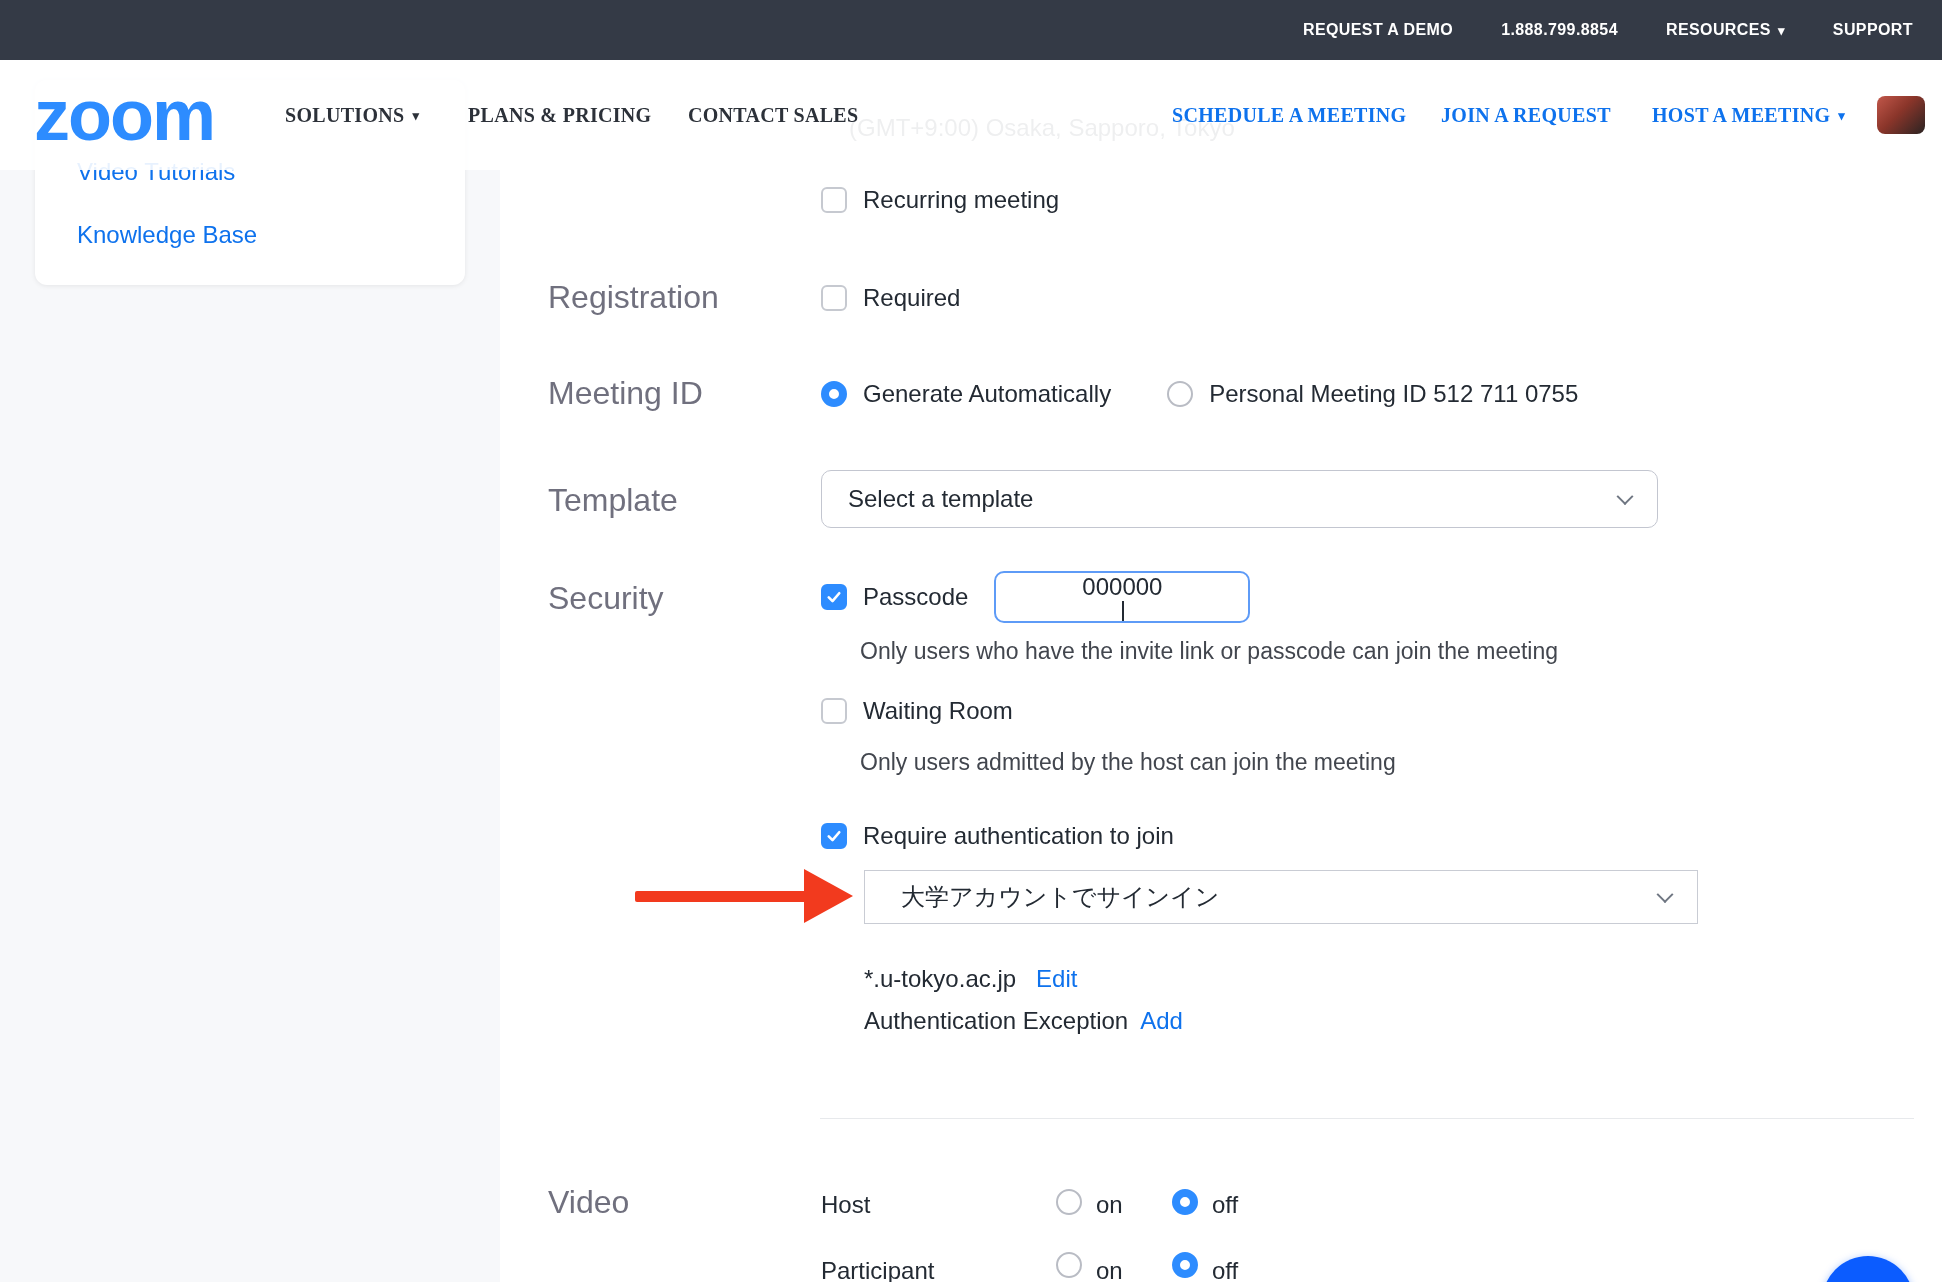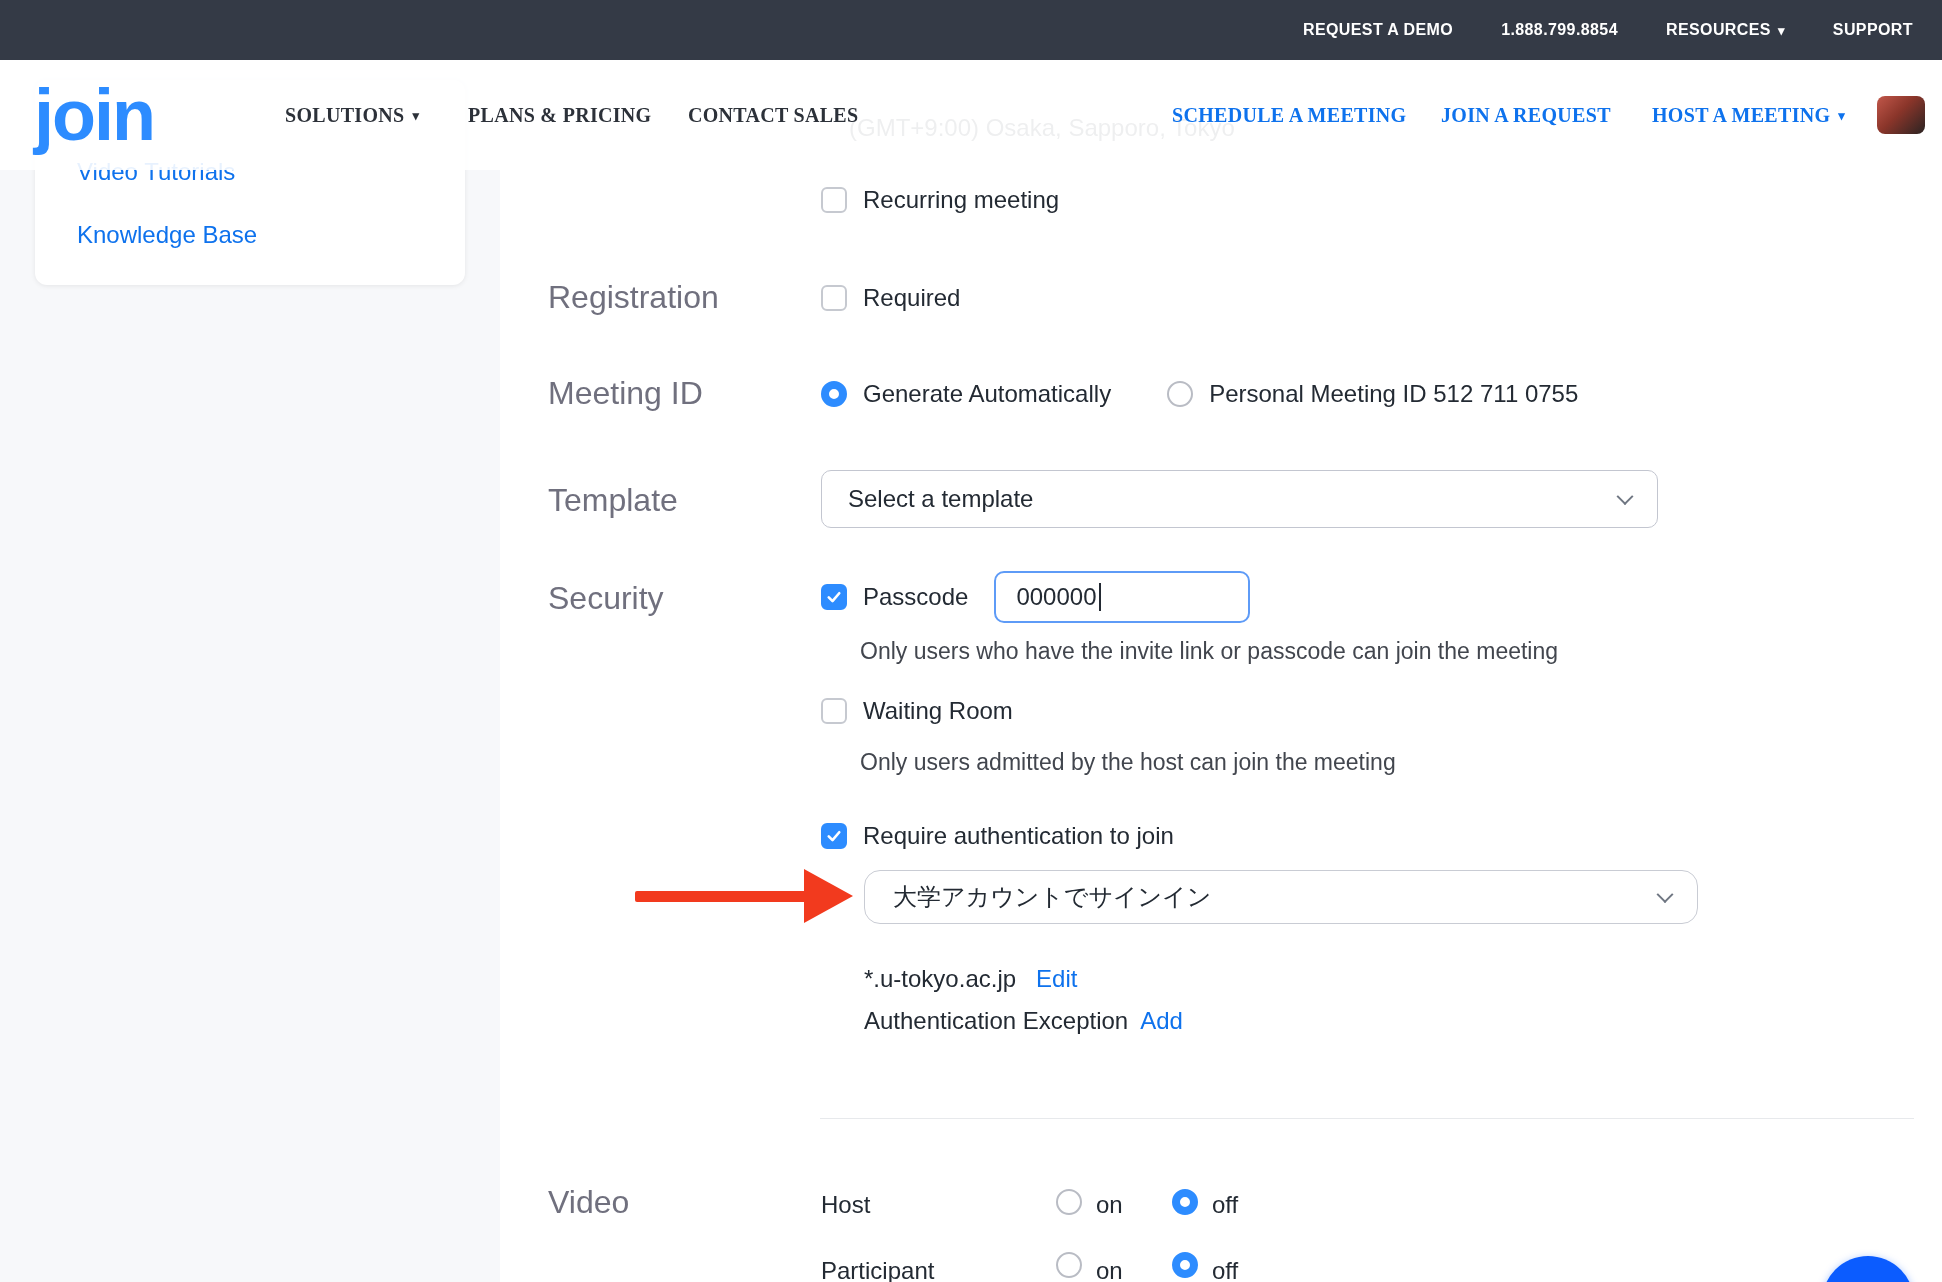--- a/index.html
+++ b/index.html
@@ -61,26 +61,26 @@
   .radio.abs { position: absolute; }
 
   .select {
     position: absolute; background: #fff; display: flex; align-items: center;
     font-size: 24px; color: #232a33; cursor: pointer;
   }
   .select .chev { position: absolute; right: 26px; top: 50%; width: 12px; height: 12px;
     border-right: 2px solid #6f7682; border-bottom: 2px solid #6f7682;
     transform: translateY(-70%) rotate(45deg); }
   .template-select { left: 821px; top: 470px; width: 837px; height: 58px; border: 1px solid #c3c6d0; border-radius: 10px; padding: 0 26px; }
-  .auth-select { left: 864px; top: 870px; width: 834px; height: 54px; border: 1px solid #c9ccd4; border-radius: 16px; padding: 0 28px; }
+  .auth-select { left: 864px; top: 870px; width: 834px; height: 54px; border: 1px solid #c9ccd4; border-radius: 0; padding: 0 36px; }
 
   .passcode-input {
     display: flex; align-items: center; margin-left: 10px;
     width: 256px; height: 52px; border: 2px solid #5e9bf7; border-radius: 10px;
-    background: #fff; padding: 0 20px; font-size: 24px; color: #232a33; cursor: text;
+    background: #fff; padding: 0 20px; font-size: 24px; color: #232a33; cursor: text; flex-direction: column;
   }
   .text-cursor { display: inline-block; width: 2px; height: 28px; background: #232a33; margin-left: 2px; }
 
   .timezone-text { position: absolute; left: 849px; top: 114px; font-size: 24px; color: #555b64; }
 
   .divider { position: absolute; left: 820px; top: 1118px; width: 1094px; height: 1px; background: #e7e9ec; }
 
   
   .arrow-shaft { position: absolute; left: 635px; top: 891px; width: 172px; height: 11px; background: #f23a1e; border-radius: 2px; }
   .arrow-head { position: absolute; left: 804px; top: 869px; width: 0; height: 0;
@@ -205,21 +205,21 @@
     <span class="tb-item">REQUEST A DEMO</span>
     <span class="tb-item">1.888.799.8854</span>
     <span class="tb-item">
       <span>RESOURCES</span>
       <span class="caret">▾</span>
     </span>
     <span class="tb-item">SUPPORT</span>
   </header>
 
   <nav class="mainnav">
-    <div class="nav-abs logo">join</div>
+    <div class="nav-abs logo">zoom</div>
     <div class="nav-abs nav-link" style="left:285px;">
       <span>SOLUTIONS</span>
       <span class="caret">▾</span>
     </div>
     <div class="nav-abs nav-link" style="left:468px;">PLANS &amp; PRICING</div>
     <div class="nav-abs nav-link" style="left:688px;">CONTACT SALES</div>
     <div class="nav-abs nav-link blue" style="left:1172px;">SCHEDULE A MEETING</div>
     <div class="nav-abs nav-link blue" style="left:1441px;">JOIN A REQUEST</div>
     <div class="nav-abs nav-link blue" style="left:1652px;">
       <span>HOST A MEETING</span>

